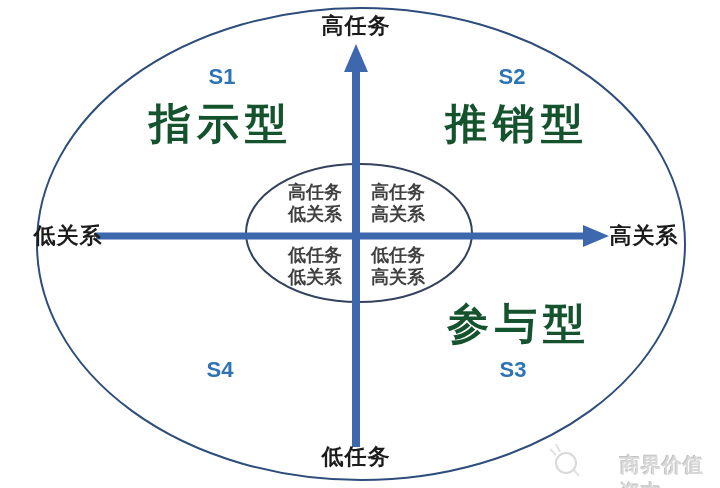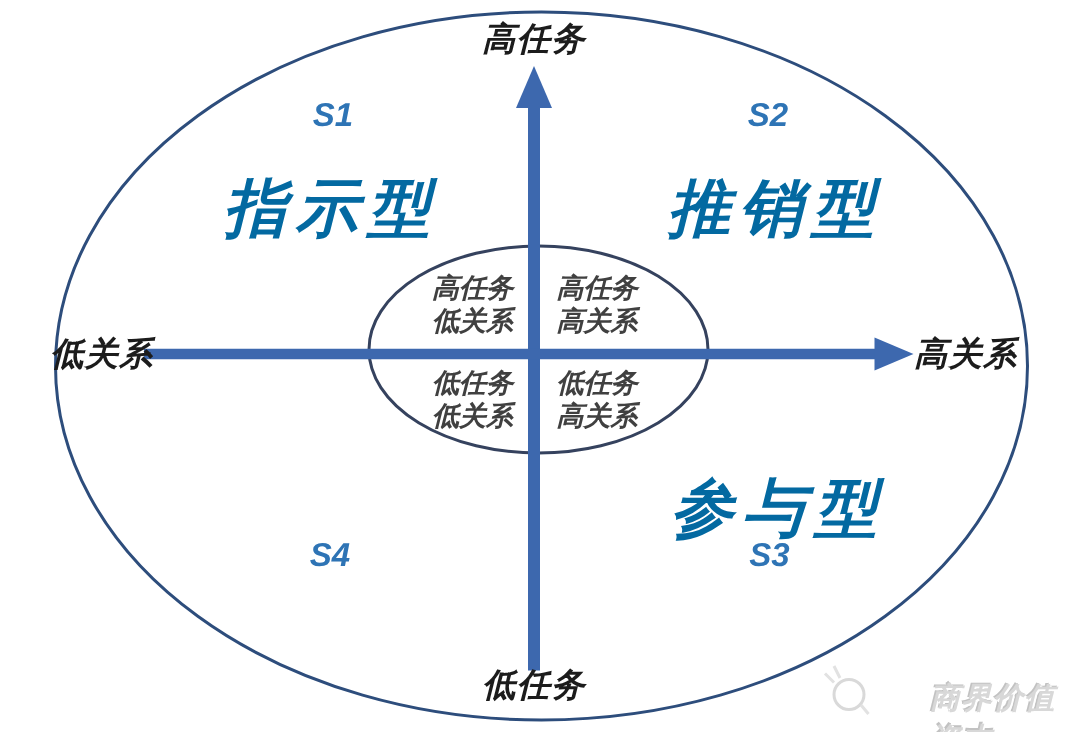--- a/index.html
+++ b/index.html
@@ -7,21 +7,20 @@
     padding: 0;
     background: #ffffff;
     font-family: "Liberation Sans", sans-serif;
   }
   .canvas {
     position: relative;
     width: 720px;
     height: 488px;
     background: #ffffff;
     overflow: hidden;
-    font-style: italic;
   }
   .canvas svg {
     position: absolute;
     left: 0;
     top: 0;
   }
   .lbl {
     position: absolute;
     transform: translate(-50%, -50%);
     white-space: nowrap;
@@ -34,23 +33,22 @@
     letter-spacing: 1px;
   }
   .code-label {
     font-size: 22px;
     font-weight: 700;
     color: #2E74B5;
   }
   .quad-label {
     font-size: 42px;
     font-weight: 700;
-    color: #0369a1;
+    color: #14532d;
     letter-spacing: 6px;
-    margin-top: 15px;
   }
   .inner-label {
     font-size: 18px;
     font-weight: 600;
     color: #404040;
     line-height: 22px;
   }
   .watermark {
     position: absolute;
     left: 582px;

